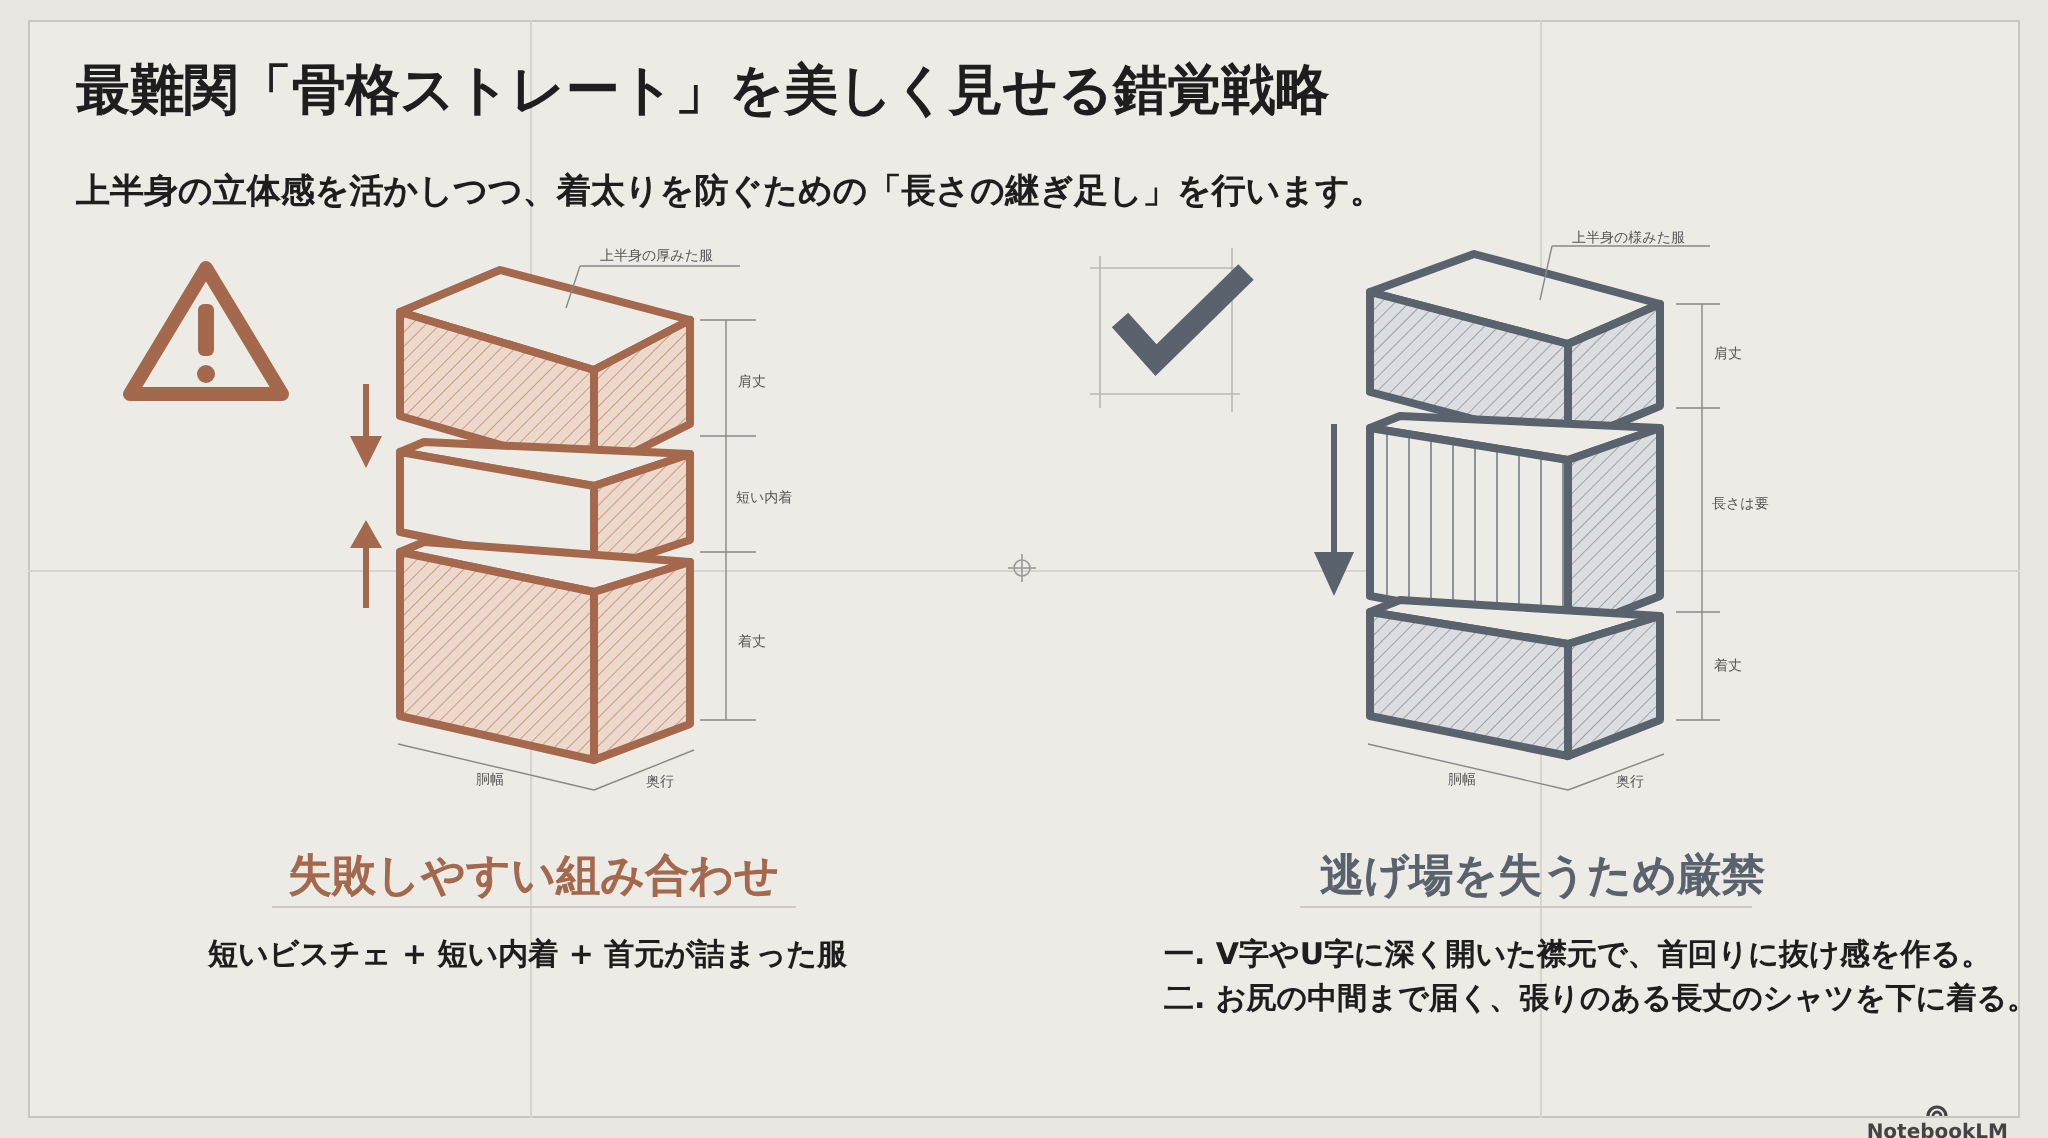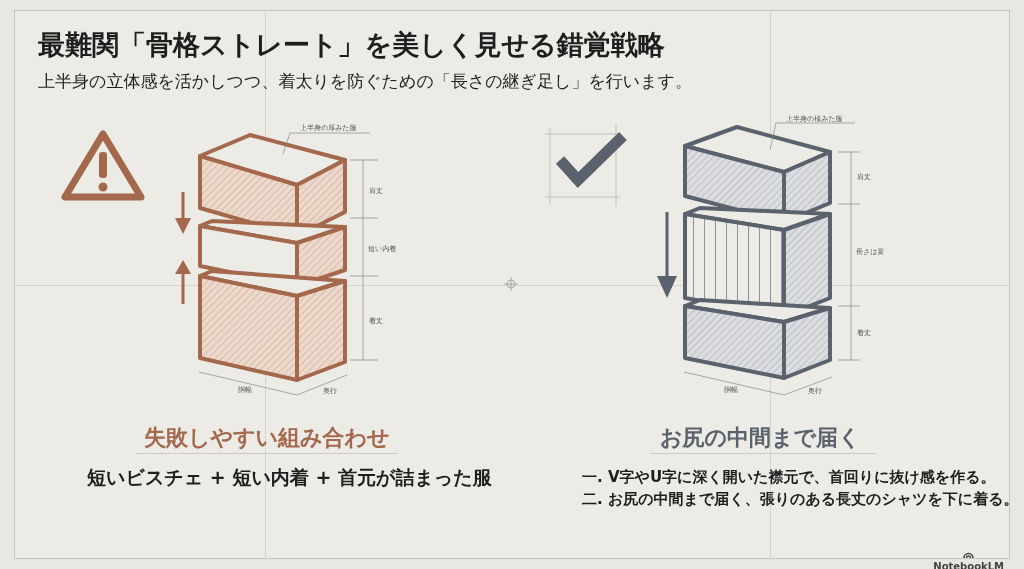--- a/index.html
+++ b/index.html
@@ -1,25 +1,25 @@
 <!DOCTYPE html>
 <html><head>
 <meta charset="utf-8">
 <style>
   html, body { margin:0; padding:0; }
   body { width:1024px; height:569px; overflow:hidden; background:#e9e7e1; font-family:"DejaVu Sans", sans-serif; position:relative; }
   .frame { position:absolute; left:14px; top:10px; width:996px; height:549px; border:1px solid #c8c6c0; background:#ecebe6; box-sizing:border-box; }
   .gridline { position:absolute; background:#d6d4ce; }
   .title { position:absolute; left:38px; top:27px; font-size:27px; font-weight:bold; color:#1e1e1e; letter-spacing:0px; white-space:nowrap; }
-  .subtitle { position:absolute; left:38px; top:70px; font-size:17px; font-weight:normal; color:#1e1e1e; white-space:nowrap; }
+  .subtitle { position:absolute; left:38px; top:84px; font-size:17px; font-weight:bold; color:#1e1e1e; white-space:nowrap; }
   svg.diagram { position:absolute; left:0; top:0; }
   .head-fail { position:absolute; left:144px; top:423px; font-size:22px; font-weight:bold; color:#a4684d; white-space:nowrap;text-align:center; }
   .head-ok { position:absolute; left:660px; top:423px; font-size:22px; font-weight:bold; color:#5a626d; white-space:nowrap; }
   .uline { position:absolute; height:1px; background:#cfcbc4; }
-  .body-fail { position:absolute; left:87px; top:466px; font-size:19px; font-weight:bold; color:#1e1e1e; line-height:22px; }
+  .body-fail { position:absolute; left:104px; top:466px; font-size:15px; font-weight:bold; color:#1e1e1e; line-height:22px; }
   .body-ok { position:absolute; left:538px; top:466px; font-size:15px; font-weight:bold; color:#1e1e1e; line-height:22px; white-space:nowrap;margin-left:44px; }
   .brand { position:absolute; right:20px; top:550px; font-size:10px; color:#444; font-weight:bold; display:flex; align-items:center; gap:3px;flex-direction:column; }
   .dimtext { font-size:7px; fill:#555; font-family:"DejaVu Sans", sans-serif; }
 </style>
 </head>
 <body>
 
 <div class="frame"></div>
 <div class="gridline" style="left:265px;top:10px;width:1px;height:549px;"></div>
 <div class="gridline" style="left:770px;top:10px;width:1px;height:549px;"></div>
@@ -142,21 +142,21 @@
   <text class="dimtext" x="724" y="392">胴幅</text>
   <text class="dimtext" x="808" y="393">奥行</text>
 </svg>
 
 <div class="head-fail">失敗しやすい組み合わせ</div>
 <div class="uline" style="left:136px;top:453px;width:262px;"></div>
 <div class="body-fail">
   <div>短いビスチェ + 短い内着 + 首元が詰まった服</div>
 </div>
 
-<div class="head-ok">お尻の中間まで届く</div>
+<div class="head-ok">逃げ場を失うため厳禁</div>
 <div class="uline" style="left:650px;top:453px;width:226px;"></div>
 <div class="body-ok">
   <div>一. V字やU字に深く開いた襟元で、首回りに抜け感を作る。</div>
   <div>二. お尻の中間まで届く、張りのある長丈のシャツを下に着る。</div>
 </div>
 
 <div class="brand">
   <svg width="11" height="8" viewBox="0 0 11 8">
     <path d="M1 8 A4.5 4.5 0 0 1 10 8" fill="none" stroke="#444" stroke-width="1.6"></path>
     <path d="M3.5 8 A2 2 0 0 1 7.5 8" fill="none" stroke="#444" stroke-width="1.4"></path>

